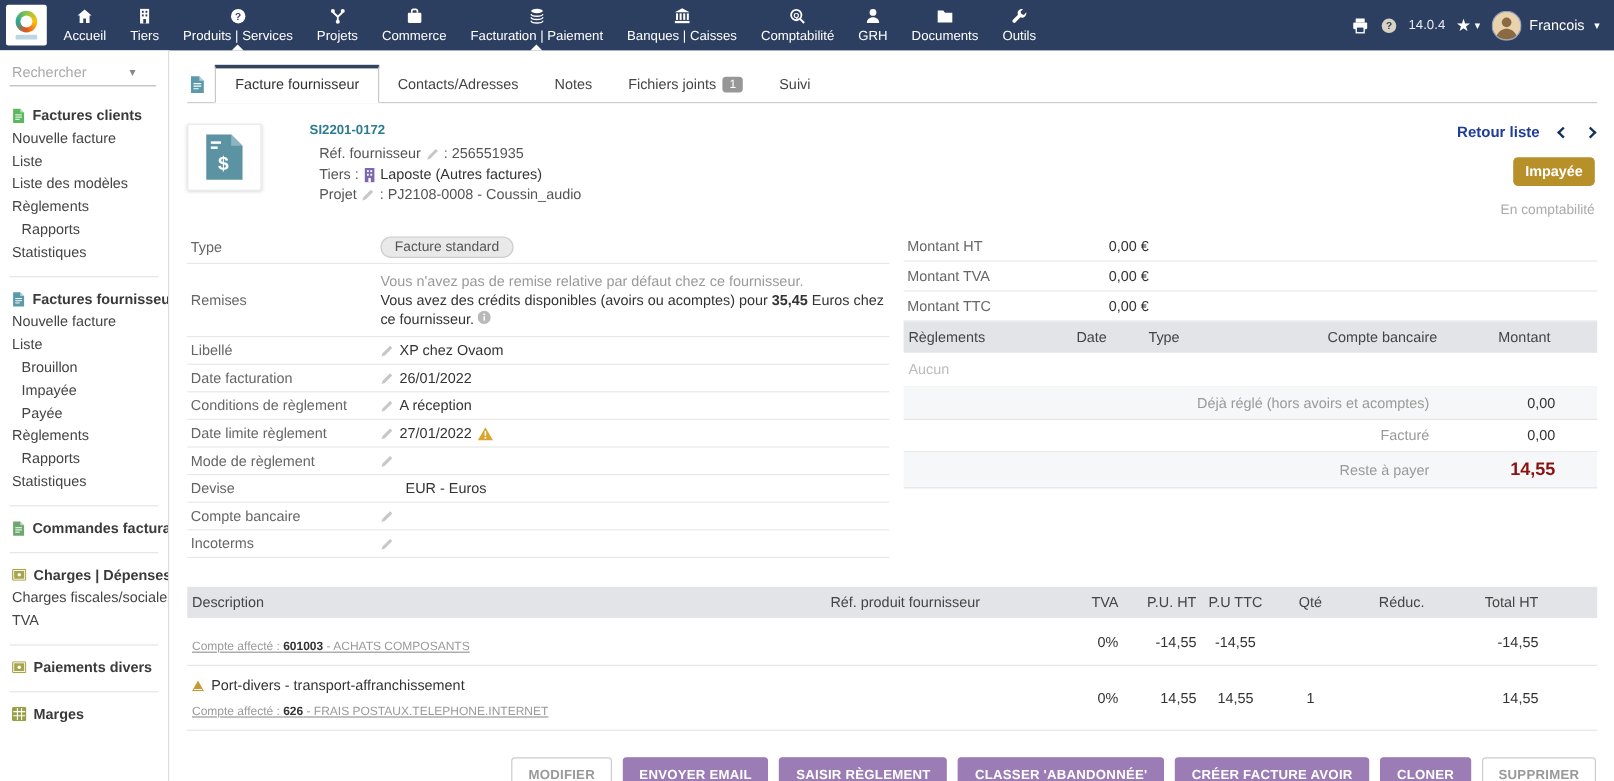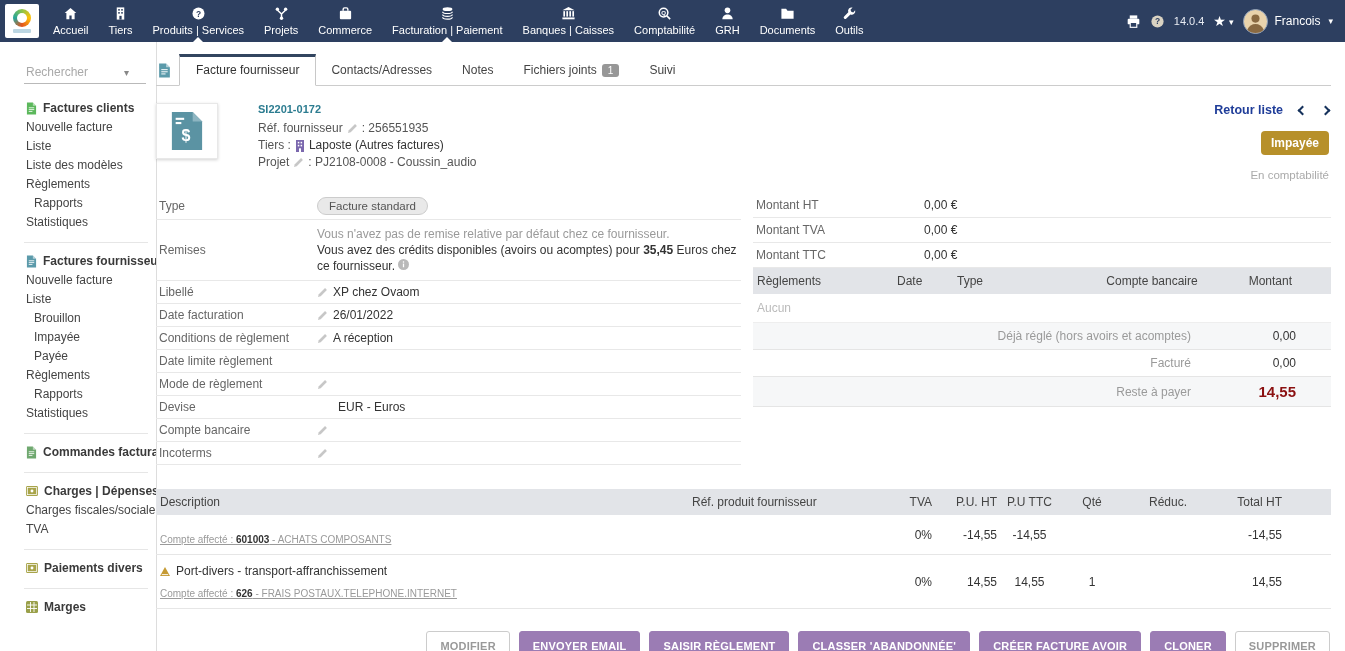--- a/index.html
+++ b/index.html
@@ -23,22 +23,22 @@
   .mi-marker { position:absolute; bottom:0; left:50%; margin-left:-5px; width:0; height:0;
     border-left:5px solid transparent; border-right:5px solid transparent; border-bottom:5px solid #fff; }
   .topbar-right { margin-left:auto; display:flex; align-items:center; gap:9px; padding-right:12px; }
   .tb-icn { display:flex; align-items:center; cursor:pointer; }
   .tb-version { font-size:11px; color:#e8ebf2; }
   .tb-star { font-size:14px; cursor:pointer; letter-spacing:1px; }
   .caret { font-size:9px; vertical-align:middle; margin-left:2px; }
   .tb-user { display:flex; align-items:center; gap:6px; cursor:pointer; font-size:12px; }
 
   
-  .sidebar { position:absolute; top:42px; left:16px; width:141px; bottom:0; background:#fff;
-    border-right:1px solid #ddd; padding-top:22px; overflow:hidden; }
+  .sidebar { position:absolute; top:42px; left:0; width:141px; bottom:0; background:#fff;
+    border-right:1px solid #ddd; padding-top:10px; overflow:hidden; }
   .search-wrap { margin:0 10px 6px 8px; border-bottom:1px solid #b9b9b9; display:flex; align-items:center; padding-bottom:3px; }
   .search-input { border:none; outline:none; width:100px; font-size:12px; color:#555;
     font-family:"Liberation Sans","DejaVu Sans",sans-serif; }
   .search-input::placeholder { color:#a9a9a9; }
   .search-caret { color:#888; font-size:10px; cursor:pointer; }
   .sb-section { padding:9px 0 10px; border-bottom:1px solid #e6e6e6; margin:0 8px 0 8px; }
   .sb-section:last-child { border-bottom:none; }
   .sb-head { display:flex; align-items:center; gap:6px; font-weight:bold; color:#3a3a3a;
     padding:2px 0 3px 2px; cursor:pointer; white-space:nowrap;text-align:right; }
   .sb-icn { display:flex; align-items:center; flex:0 0 auto; }
@@ -54,21 +54,21 @@
   .tab { padding:7px 15px 8px; color:#444; cursor:pointer; font-size:12px; display:flex; align-items:center; gap:5px; }
   .tab.active { border:1px solid #c8c8c8; border-top:3px solid #32455f; border-bottom:1px solid #fff;
     margin-bottom:-1px; background:#fff; padding:6px 16px 8px; color:#333; }
   .tab-badge { background:#979797; color:#fff; border-radius:3px; padding:1px 6px; font-size:10px; }
 
   .banner { display:flex; margin-top:17px; }
   .photo-card { width:62px; height:56px; border:1px solid #e8e8e8; box-shadow:0 1px 3px rgba(0,0,0,.18);
     display:flex; align-items:center; justify-content:center; background:#fff; cursor:pointer; }
   .banner-info { margin-left:40px; }
   .banner-title { color:#2c7c90; font-weight:bold; font-size:11px; margin-bottom:5px; }
-  .banner-row { color:#555; line-height:17px; display:flex; align-items:center; gap:4px; }
+  .banner-row { color:#555; line-height:17px; display:flex; align-items:center; gap:4px;margin-left:8px; }
   .banner-row a { color:#333; text-decoration:none; cursor:pointer; }
   .banner-right { margin-left:auto; text-align:right; padding-right:2px; }
   .nav-line { display:flex; align-items:center; justify-content:flex-end; gap:8px; }
   .back-link { color:#1f3d99; font-weight:bold; text-decoration:none; cursor:pointer; font-size:12.5px; }
   .chev { display:inline-block; width:7px; height:7px; border-color:#16325c; cursor:pointer; margin-left:8px; }
   .chev-left { border-style:solid; border-width:0 0 2.5px 2.5px; transform:rotate(45deg); }
   .chev-right { border-style:solid; border-width:2.5px 2.5px 0 0; transform:rotate(45deg); }
   .status-line { margin-top:14px; }
   .status-badge { display:inline-block; background:#b7902a; color:#fff; font-weight:bold;
     padding:5px 10px; border-radius:4px; font-size:12px; }
@@ -504,20 +504,35 @@
               <span class="icn">
                 <svg viewBox="0 0 12 12" width="11" height="11">
                   <path d="M1 11l1-3 6.8-6.8 2 2L4 10z" fill="#c7c7c7"></path>
                 </svg>
               </span>
               <span class="fval-text">A réception</span>
             </div>
           </div>
           <div class="frow">
             <div class="flabel">Date limite règlement</div>
+            <div class="fvalue">
+              <span class="icn">
+                <svg viewBox="0 0 12 12" width="11" height="11">
+                  <path d="M1 11l1-3 6.8-6.8 2 2L4 10z" fill="#c7c7c7"></path>
+                </svg>
+              </span>
+              <span class="fval-text">27/01/2022</span>
+              <span class="icn">
+                <svg viewBox="0 0 14 12" width="13" height="11">
+                  <path d="M7 0l7 12H0z" fill="#d9a62e"></path>
+                  <rect x="6.3" y="3.5" width="1.4" height="4.3" fill="#fff"></rect>
+                  <rect x="6.3" y="8.8" width="1.4" height="1.6" fill="#fff"></rect>
+                </svg>
+              </span>
+            </div>
           </div>
           <div class="frow">
             <div class="flabel">Mode de règlement</div>
             <div class="fvalue">
               <span class="icn">
                 <svg viewBox="0 0 12 12" width="11" height="11">
                   <path d="M1 11l1-3 6.8-6.8 2 2L4 10z" fill="#c7c7c7"></path>
                 </svg>
               </span>
               <span class="fval-text"></span>

